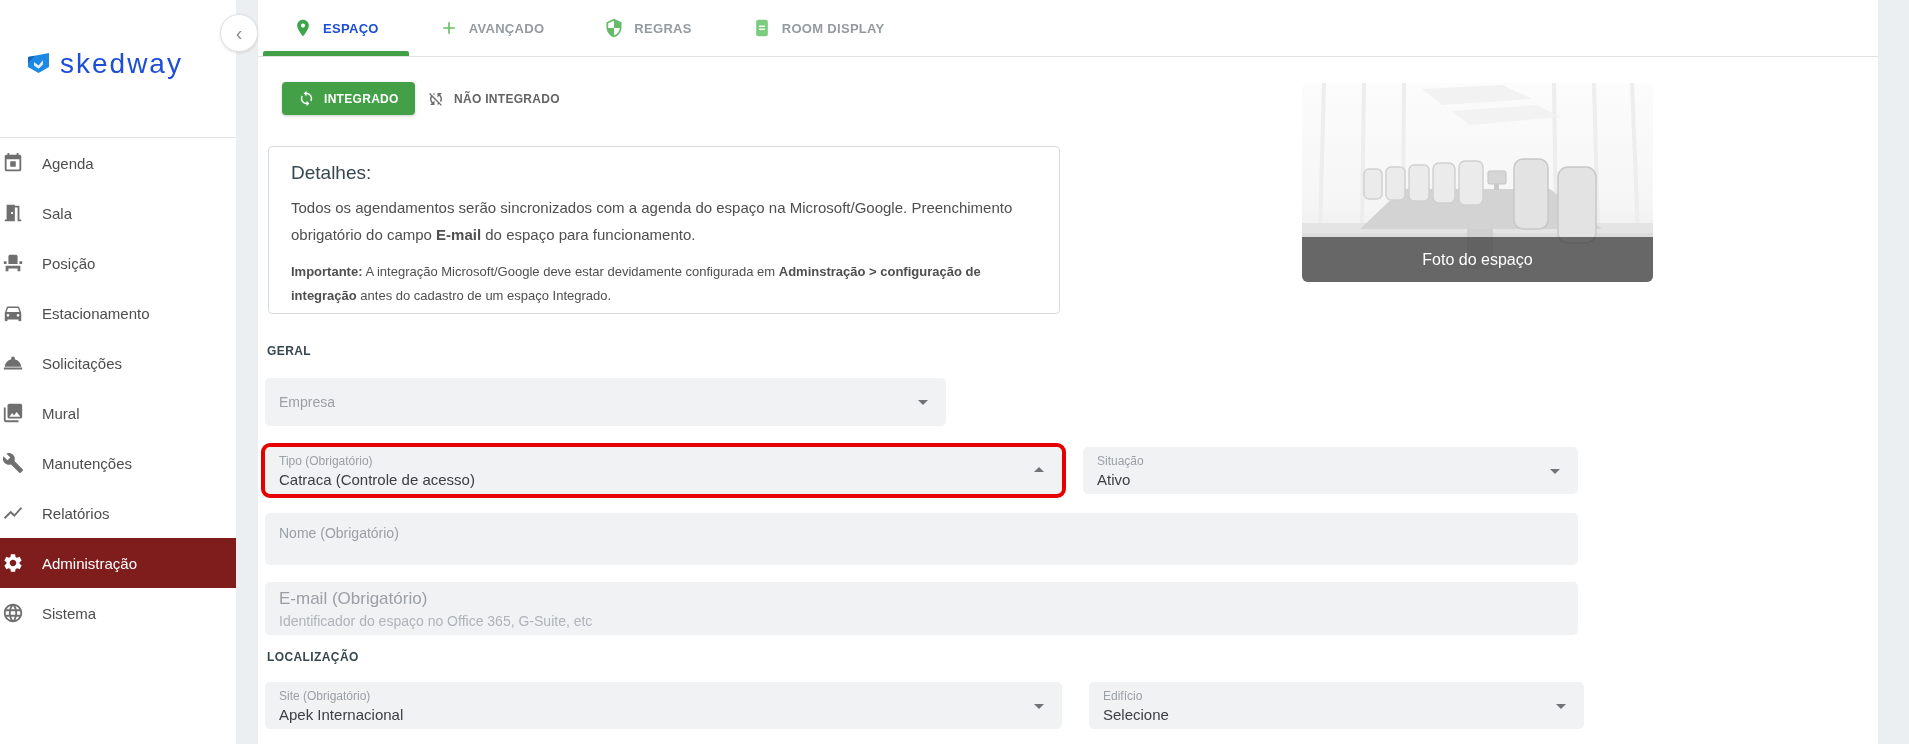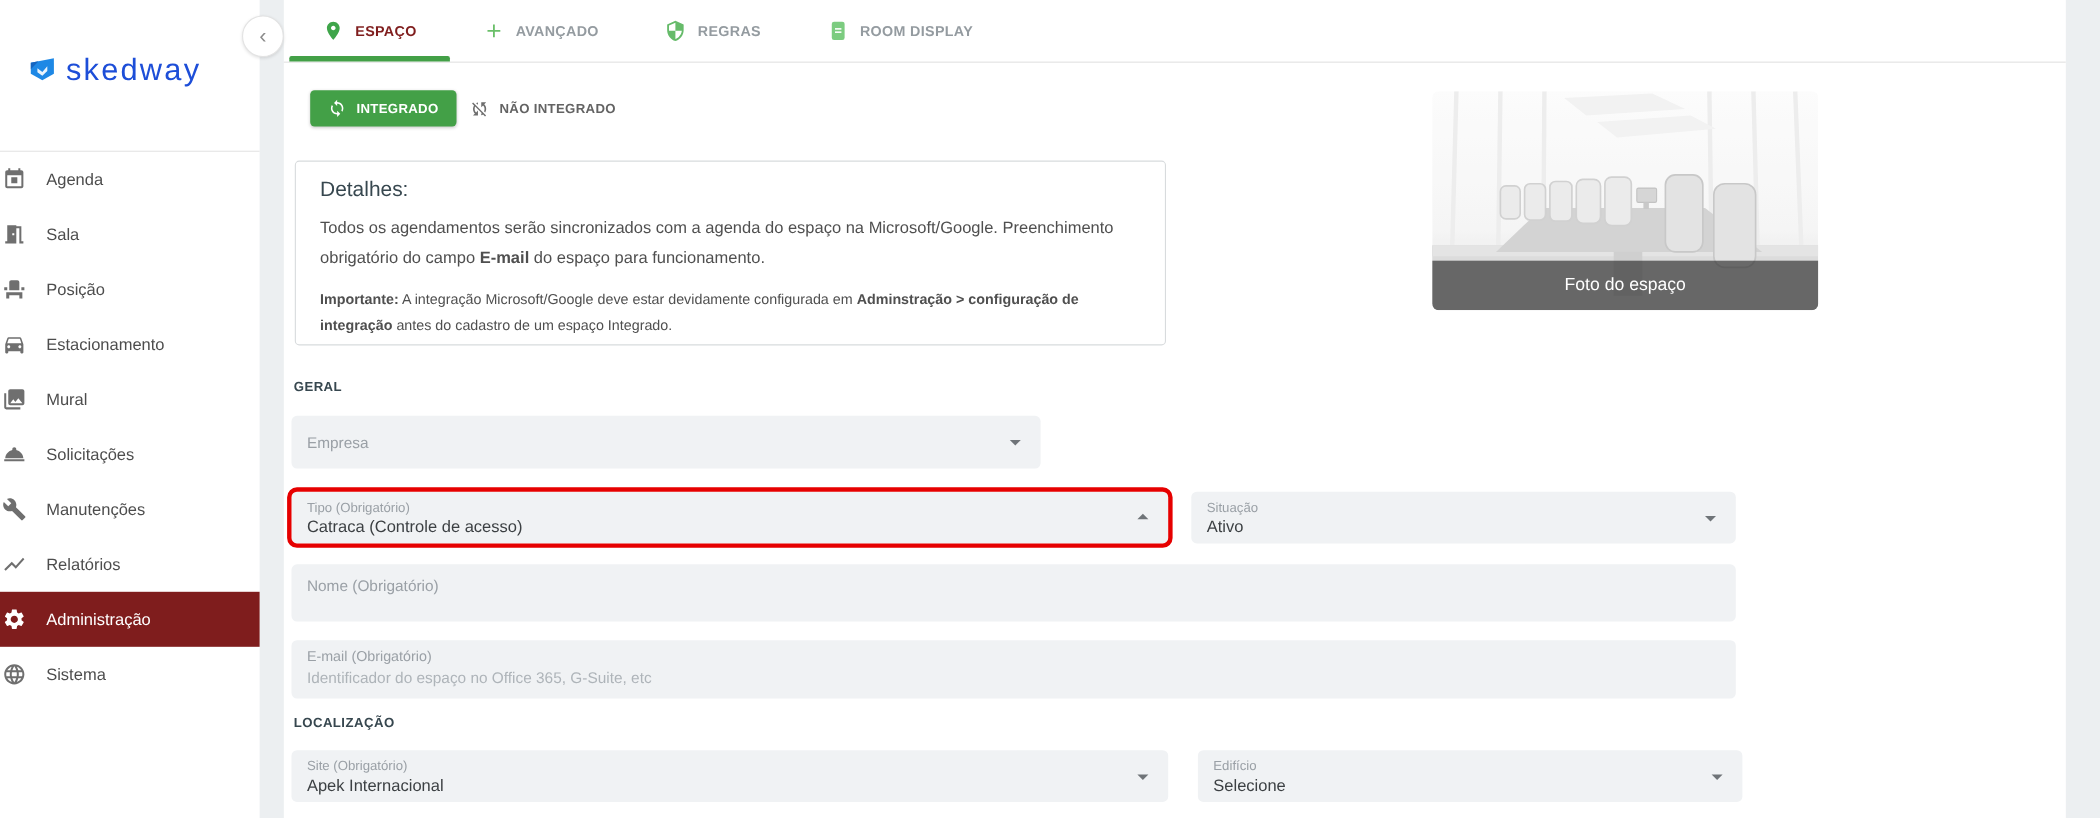--- a/index.html
+++ b/index.html
@@ -20,21 +20,21 @@
   .collapse-btn{position:absolute;left:220px;top:14px;width:36px;height:36px;border-radius:50%;
     background:#fff;border:1px solid #e3e3e3;box-shadow:0 1px 3px rgba(0,0,0,.12);
     display:flex;align-items:center;justify-content:center;color:#8b8b8b;font-size:20px;line-height:1;cursor:pointer;z-index:5;}
 
   
   .content{position:absolute;left:258px;top:0;width:1620px;height:744px;background:#ffffff;}
 
   .tabbar{position:absolute;left:0;top:0;width:100%;height:57px;border-bottom:1px solid #e2e2e2;display:flex;align-items:stretch;padding-left:5px;box-sizing:border-box;}
   .tab{position:relative;display:flex;align-items:center;gap:10px;padding:0 30px;cursor:pointer;}
   .tab .tlabel{font-size:13px;font-weight:700;letter-spacing:.3px;color:#949ba0;}
-  .tab.active .tlabel{color:#7f1d1d;}
+  .tab.active .tlabel{color:#1d4ed8;}
   .tab.active .underline{position:absolute;left:0;right:0;bottom:0;height:5px;background:#43a047;border-radius:2px 2px 0 0;}
   .tab .mi{width:20px;height:20px;}
 
   .btn-integrado{position:absolute;left:24px;top:82px;height:33px;display:flex;align-items:center;gap:9px;
     background:#43a047;color:#fff;border:none;border-radius:4px;padding:4px 16px;font-family:inherit;
     font-size:12px;font-weight:700;letter-spacing:.3px;box-shadow:0 1px 3px rgba(0,0,0,.2);cursor:pointer;}
   .btn-nao-integrado{position:absolute;left:163px;top:82px;height:33px;display:flex;align-items:center;gap:9px;
     background:transparent;border:none;color:#636363;font-family:inherit;font-size:12px;font-weight:700;letter-spacing:.3px;cursor:pointer;}
   .btn-integrado .mi{width:17px;height:17px;}
   .btn-nao-integrado .mi{width:18px;height:18px;color:#6e6e6e;}
@@ -114,32 +114,32 @@
         <span class="mi">
             <svg viewBox="0 0 24 24" fill="currentColor">
               <path d="M18.92 6.01C18.72 5.42 18.16 5 17.5 5h-11c-.66 0-1.21.42-1.42 1.01L3 12v8c0 .55.45 1 1 1h1c.55 0 1-.45 1-1v-1h12v1c0 .55.45 1 1 1h1c.55 0 1-.45 1-1v-8l-2.08-5.99zM6.5 16c-.83 0-1.5-.67-1.5-1.5S5.67 13 6.5 13s1.5.67 1.5 1.5S7.33 16 6.5 16zm11 0c-.83 0-1.5-.67-1.5-1.5s.67-1.5 1.5-1.5 1.5.67 1.5 1.5-.67 1.5-1.5 1.5zM5 11l1.5-4.5h11L19 11H5z"></path>
             </svg>
           </span>
         <span class="mlabel">Estacionamento</span>
       </div>
       <div class="menu-item">
         <span class="mi">
             <svg viewBox="0 0 24 24" fill="currentColor">
+              <path d="M2 17h20v2H2zm11.84-9.21c.1-.24.16-.51.16-.79 0-1.1-.9-2-2-2s-2 .9-2 2c0 .28.06.55.16.79C6.25 8.6 3.27 11.93 3 16h18c-.27-4.07-3.25-7.4-7.16-8.21z"></path>
+            </svg>
+          </span>
+        <span class="mlabel">Solicitações</span>
+      </div>
+      <div class="menu-item">
+        <span class="mi">
+            <svg viewBox="0 0 24 24" fill="currentColor">
               <path d="M22 16V4c0-1.1-.9-2-2-2H8c-1.1 0-2 .9-2 2v12c0 1.1.9 2 2 2h12c1.1 0 2-.9 2-2zm-11-4 2.03 2.71L16 11l4 5H8l3-4zM2 6v14c0 1.1.9 2 2 2h14v-2H4V6H2z"></path>
             </svg>
           </span>
         <span class="mlabel">Mural</span>
-      </div>
-      <div class="menu-item">
-        <span class="mi">
-            <svg viewBox="0 0 24 24" fill="currentColor">
-              <path d="M2 17h20v2H2zm11.84-9.21c.1-.24.16-.51.16-.79 0-1.1-.9-2-2-2s-2 .9-2 2c0 .28.06.55.16.79C6.25 8.6 3.27 11.93 3 16h18c-.27-4.07-3.25-7.4-7.16-8.21z"></path>
-            </svg>
-          </span>
-        <span class="mlabel">Solicitações</span>
       </div>
       <div class="menu-item">
         <span class="mi">
             <svg viewBox="0 0 24 24" fill="currentColor">
               <path d="M22.7 19l-9.1-9.1c.9-2.3.4-5-1.5-6.9-2-2-5-2.4-7.4-1.3L9 6 6 9 1.6 4.7C.4 7.1.9 10.1 2.9 12.1c1.9 1.9 4.6 2.4 6.9 1.5l9.1 9.1c.4.4 1 .4 1.4 0l2.3-2.3c.5-.4.5-1.1.1-1.4z"></path>
             </svg>
           </span>
         <span class="mlabel">Manutenções</span>
       </div>
       <div class="menu-item">
@@ -253,21 +253,21 @@
       <div class="flabel">Situação</div>
       <div class="fvalue">Ativo</div>
       <span class="arrow-down"></span>
     </div>
 
     <div class="field" style="left:7px;top:513px;width:1313px;height:52px;padding-top:11px;">
       <span class="flabel-lg">Nome (Obrigatório)</span>
     </div>
 
     <div class="field" style="left:7px;top:582px;width:1313px;height:53px;">
-      <div class="flabel" style="font-size:13px;">E-mail (Obrigatório)</div>
+      <div class="flabel" style="font-size:17px;">E-mail (Obrigatório)</div>
       <div class="fplaceholder">Identificador do espaço no Office 365, G-Suite, etc</div>
     </div>
 
     <div class="section-heading" style="left:9px;top:650px;">LOCALIZAÇÃO</div>
 
     <div class="field" style="left:7px;top:682px;width:797px;height:47px;">
       <div class="flabel">Site (Obrigatório)</div>
       <div class="fvalue">Apek Internacional</div>
       <span class="arrow-down"></span>
     </div>

